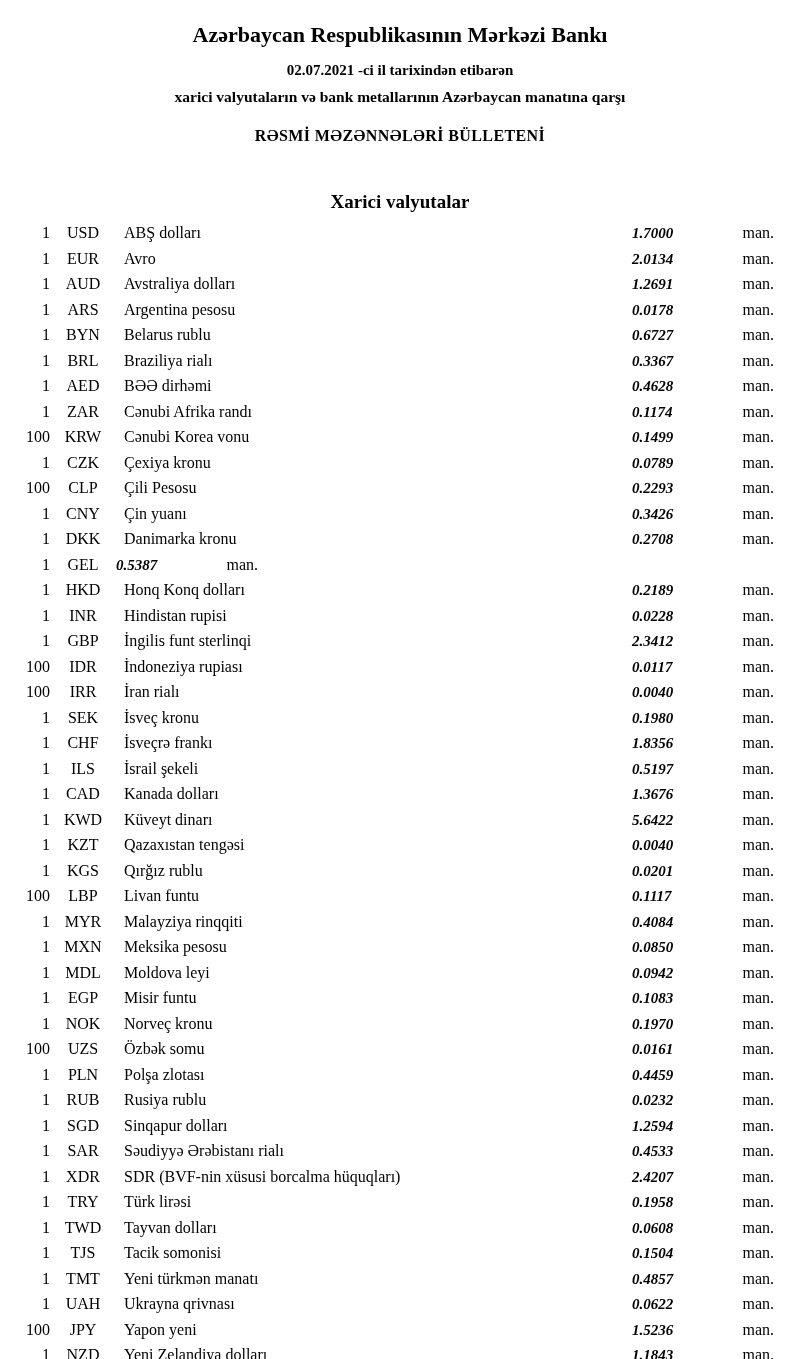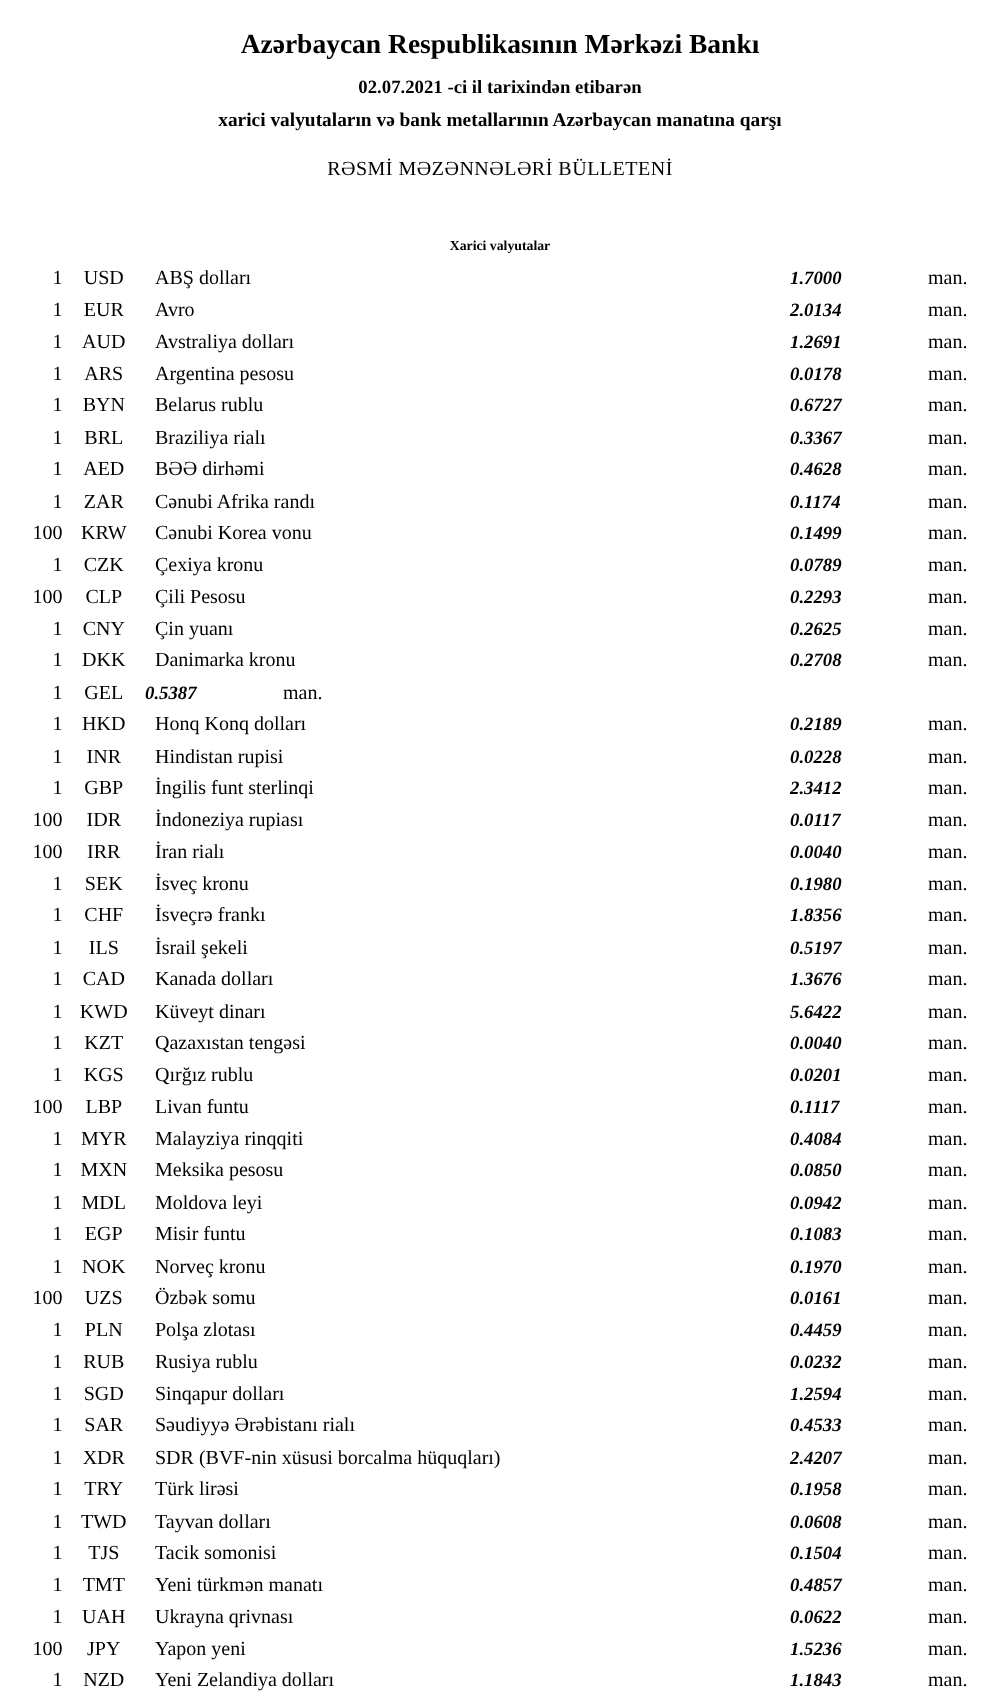--- a/index.html
+++ b/index.html
@@ -28,27 +28,27 @@
     font-weight: bold;
     margin-bottom: 9px;
   }
   .subtitle-line {
     font-size: 15.5px;
     font-weight: bold;
     margin-bottom: 21px;
   }
   .bulletin-line {
     font-size: 16px;
-    font-weight: normal;
+    font-weight: bold;
     letter-spacing: 0.4px;
     margin-bottom: 0;
   }
   .section-title {
     text-align: center;
-    font-size: 11px;
+    font-size: 19px;
     font-weight: bold;
     margin-top: 46px;
     margin-bottom: 7px;
   }
   .table {
     width: 100%;
     padding: 0 26px 0 8px;
   }
   .row {
     display: flex;
@@ -171,21 +171,21 @@
         <span class="cell cell-qty">100</span>
         <span class="cell cell-code">CLP</span>
         <span class="cell cell-name">Çili Pesosu</span>
         <span class="cell cell-rate">0.2293</span>
         <span class="cell cell-unit">man.</span>
       </div>
       <div class="row">
         <span class="cell cell-qty">1</span>
         <span class="cell cell-code">CNY</span>
         <span class="cell cell-name">Çin yuanı</span>
-        <span class="cell cell-rate">0.2625</span>
+        <span class="cell cell-rate">0.3426</span>
         <span class="cell cell-unit">man.</span>
       </div>
       <div class="row">
         <span class="cell cell-qty">1</span>
         <span class="cell cell-code">DKK</span>
         <span class="cell cell-name">Danimarka kronu</span>
         <span class="cell cell-rate">0.2708</span>
         <span class="cell cell-unit">man.</span>
       </div>
       <div class="row">

